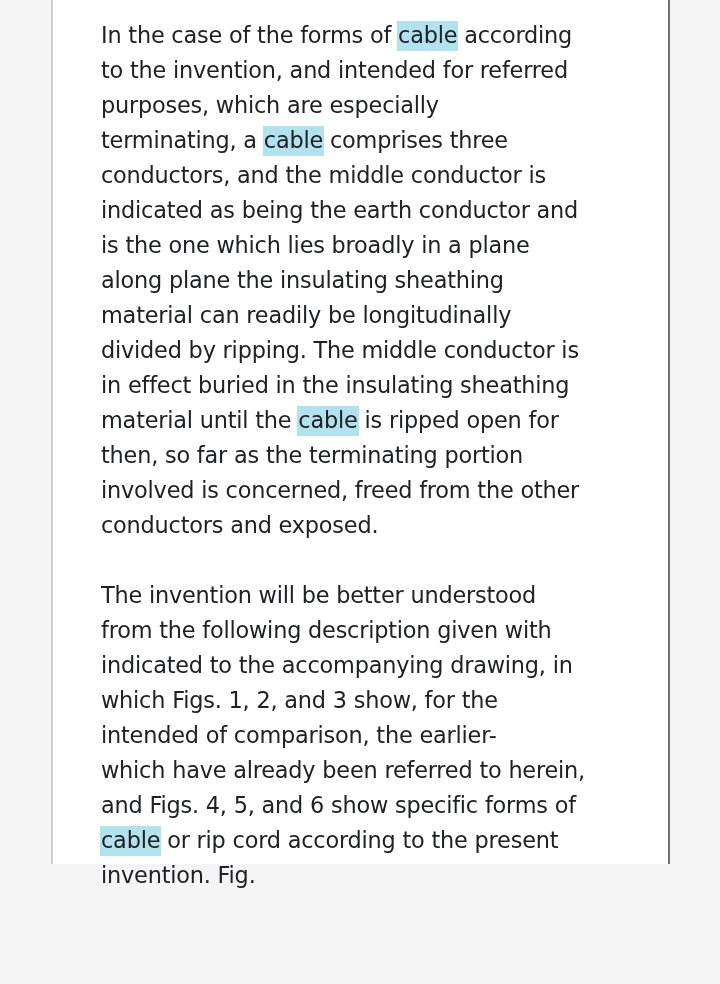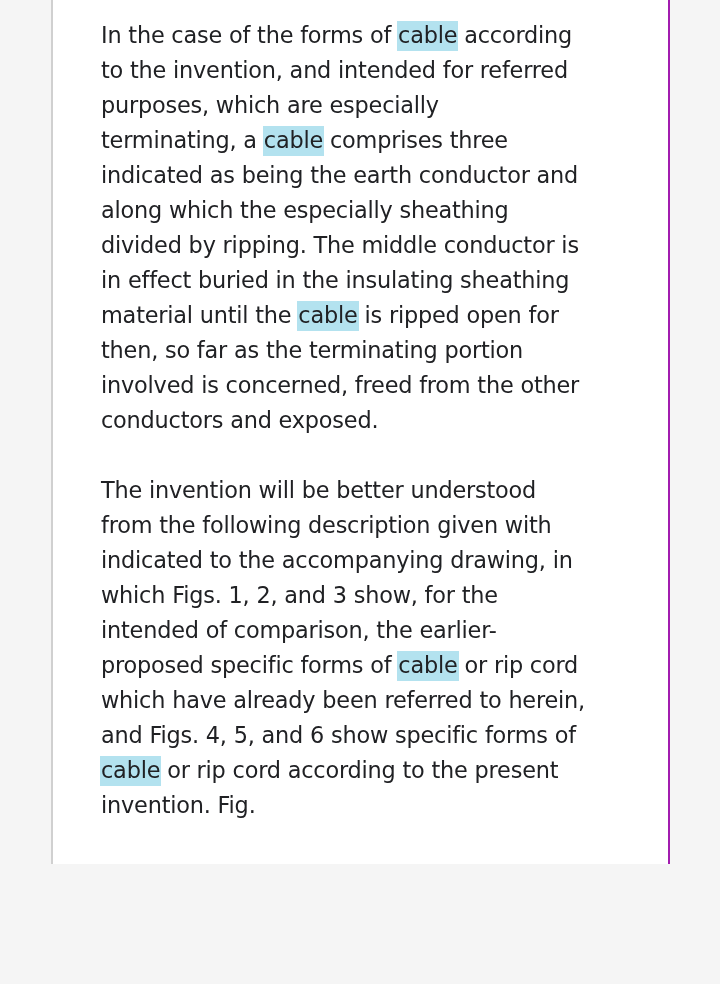--- a/index.html
+++ b/index.html
@@ -11,21 +11,21 @@
       background: #f5f5f5;
     }
     .page {
       position: absolute;
       left: 51px;
       top: 0;
       width: 615px;
       height: 864px;
       background: #ffffff;
       border-left: 2px solid #d0d0d0;
-      border-right: 2px solid #a21caf;
+      border-right: 2px solid #737373;
     }
     .content {
       position: absolute;
       left: 48px;
       top: 18px;
       width: 530px;
       font-family: "DejaVu Sans", sans-serif;
       font-size: 22.4px;
       line-height: 35px;
       color: #202124;
@@ -48,35 +48,37 @@
 </head>
 <body>
 
 <div class="page">
   <div class="content" id="content">
       <div class="para">
         <span class="line"><span>In the case of the forms of </span><span class="hl" style="background: rgb(179, 226, 239);">cable</span><span> according</span></span>
         <span class="line"><span>to the invention, and intended for referred</span></span>
         <span class="line"><span>purposes, which are especially</span></span>
         <span class="line"><span>terminating, a </span><span class="hl" style="background: rgb(179, 226, 239);">cable</span><span> comprises three</span></span>
+        <span class="line"><span>conductors, and the middle conductor is</span></span>
         <span class="line"><span>indicated as being the earth conductor and</span></span>
-        <span class="line"><span>along which the especially sheathing</span></span>
+        <span class="line"><span>is the one which lies broadly in a plane</span></span>
+        <span class="line"><span>along plane the insulating sheathing</span></span>
+        <span class="line"><span>material can readily be longitudinally</span></span>
         <span class="line"><span>divided by ripping. The middle conductor is</span></span>
         <span class="line"><span>in effect buried in the insulating sheathing</span></span>
         <span class="line"><span>material until the </span><span class="hl" style="background: rgb(179, 226, 239);">cable</span><span> is ripped open for</span></span>
         <span class="line"><span>then, so far as the terminating portion</span></span>
         <span class="line"><span>involved is concerned, freed from the other</span></span>
         <span class="line"><span>conductors and exposed.</span></span>
       </div>
       <div class="para">
         <span class="line"><span>The invention will be better understood</span></span>
         <span class="line"><span>from the following description given with</span></span>
         <span class="line"><span>indicated to the accompanying drawing, in</span></span>
         <span class="line"><span>which Figs. 1, 2, and 3 show, for the</span></span>
         <span class="line"><span>intended of comparison, the earlier-</span></span>
-        <span class="line"><span>proposed specific forms of </span><span class="hl" style="background: rgb(179, 226, 239);">cable</span><span> or rip cord</span></span>
         <span class="line"><span>which have already been referred to herein,</span></span>
         <span class="line"><span>and Figs. 4, 5, and 6 show specific forms of</span></span>
         <span class="line"><span></span><span class="hl" style="background: rgb(179, 226, 239);">cable</span><span> or rip cord according to the present</span></span>
         <span class="line"><span>invention. Fig.</span></span>
       </div>
     </div>
 </div>
 
 </body></html>

